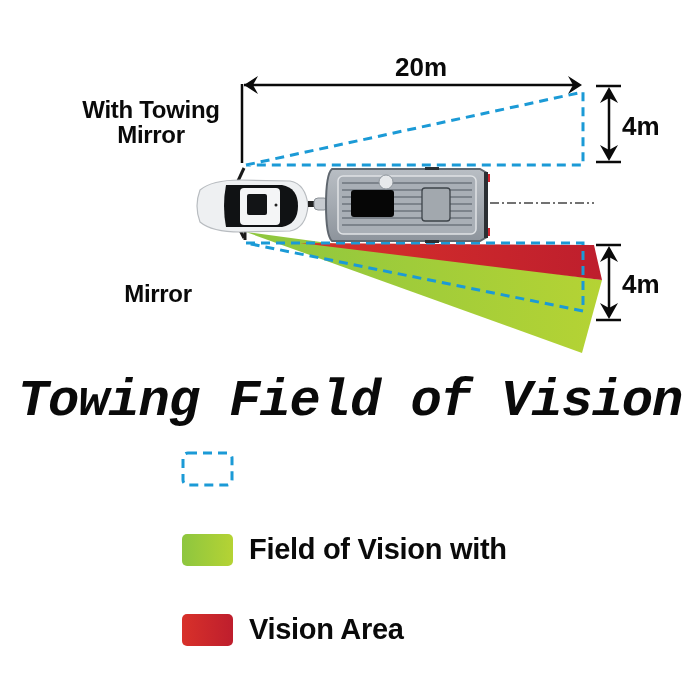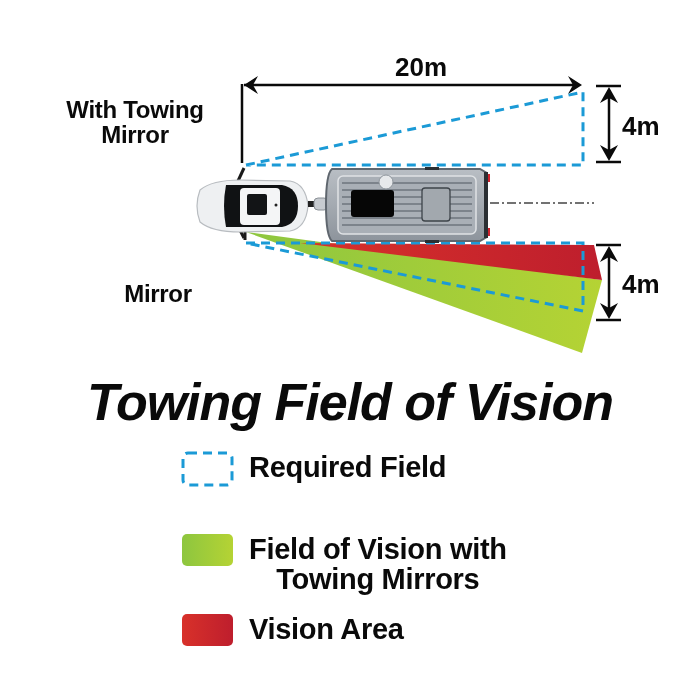--- a/index.html
+++ b/index.html
@@ -3,21 +3,21 @@
 <meta charset="utf-8">
 <style>
   html, body { margin: 0; padding: 0; background: #ffffff; }
   body { width: 700px; height: 700px; position: relative; overflow: hidden;
          font-family: "Liberation Sans", "DejaVu Sans", sans-serif; color: #0a0a0a; }
   .abs { position: absolute; }
   .label { font-weight: bold; font-size: 24px; line-height: 25px; text-align: center; letter-spacing: -0.3px; }
   .dim { font-weight: bold; font-size: 26px; line-height: 26px; }
   .title { left: 0; width: 700px; top: 371px; text-align: center; font-weight: bold;
            font-style: italic; font-size: 52px; line-height: 62px; letter-spacing: -1px;
-           font-family: Liberation Sans, sans-serif; }
+           font-family: Liberation Mono, monospace; }
   .legend-text { font-weight: bold; font-size: 29px; line-height: 30px; letter-spacing: -0.3px; }
   svg { position: absolute; left: 0; top: 0; }
 </style>
 </head>
 <body>
 
 <svg width="700" height="700" viewBox="0 0 700 700">
   <defs>
     <linearGradient id="gGreen" x1="0" y1="0" x2="1" y2="0">
       <stop offset="0" stop-color="#8dc63f"></stop>
@@ -107,37 +107,35 @@
     <rect x="488" y="228" width="2" height="8" fill="#d0222c"></rect>
     <rect x="425" y="167" width="14" height="3" fill="#2b2f33"></rect>
     <rect x="425" y="240" width="14" height="3" fill="#2b2f33"></rect>
   </g>
 
   <rect x="183" y="453" width="49" height="32" rx="5" fill="none" stroke="#1b9ad6" stroke-width="3" stroke-dasharray="9,6"></rect>
   <rect x="182" y="534" width="51" height="32" rx="5" fill="url(#gGreen)"></rect>
   <rect x="182" y="614" width="51" height="32" rx="5" fill="url(#gRed)"></rect>
 </svg>
 
-<div class="abs label" style="left:40px; top:97px; width:190px;">
+<div class="abs label" style="left:56px; top:97px; width:190px;">
   <div>With Towing</div>
   <div>Mirror</div>
 </div>
 
 <div class="abs label" style="left:38px; top:281px; width:240px;">
   <div>Mirror</div>
 </div>
 
 <div class="abs dim" style="left:395px; top:54px;">20m</div>
 <div class="abs dim" style="left:622px; top:113px;">4m</div>
 <div class="abs dim" style="left:622px; top:271px;">4m</div>
 
 <div class="abs title">Towing Field of Vision</div>
 
 <div class="abs legend-text" style="left:249px; top:452px;">
-  <div>Required Field</div>
 </div>
-<div class="abs legend-text" style="left:249px; top:534px;text-align:center;">
+<div class="abs legend-text" style="left:249px; top:534px;">
   <div>Field of Vision with</div>
-  <div>Towing Mirrors</div>
 </div>
 <div class="abs legend-text" style="left:249px; top:614px;">
   <div>Vision Area</div>
 </div>
 
 </body></html>

